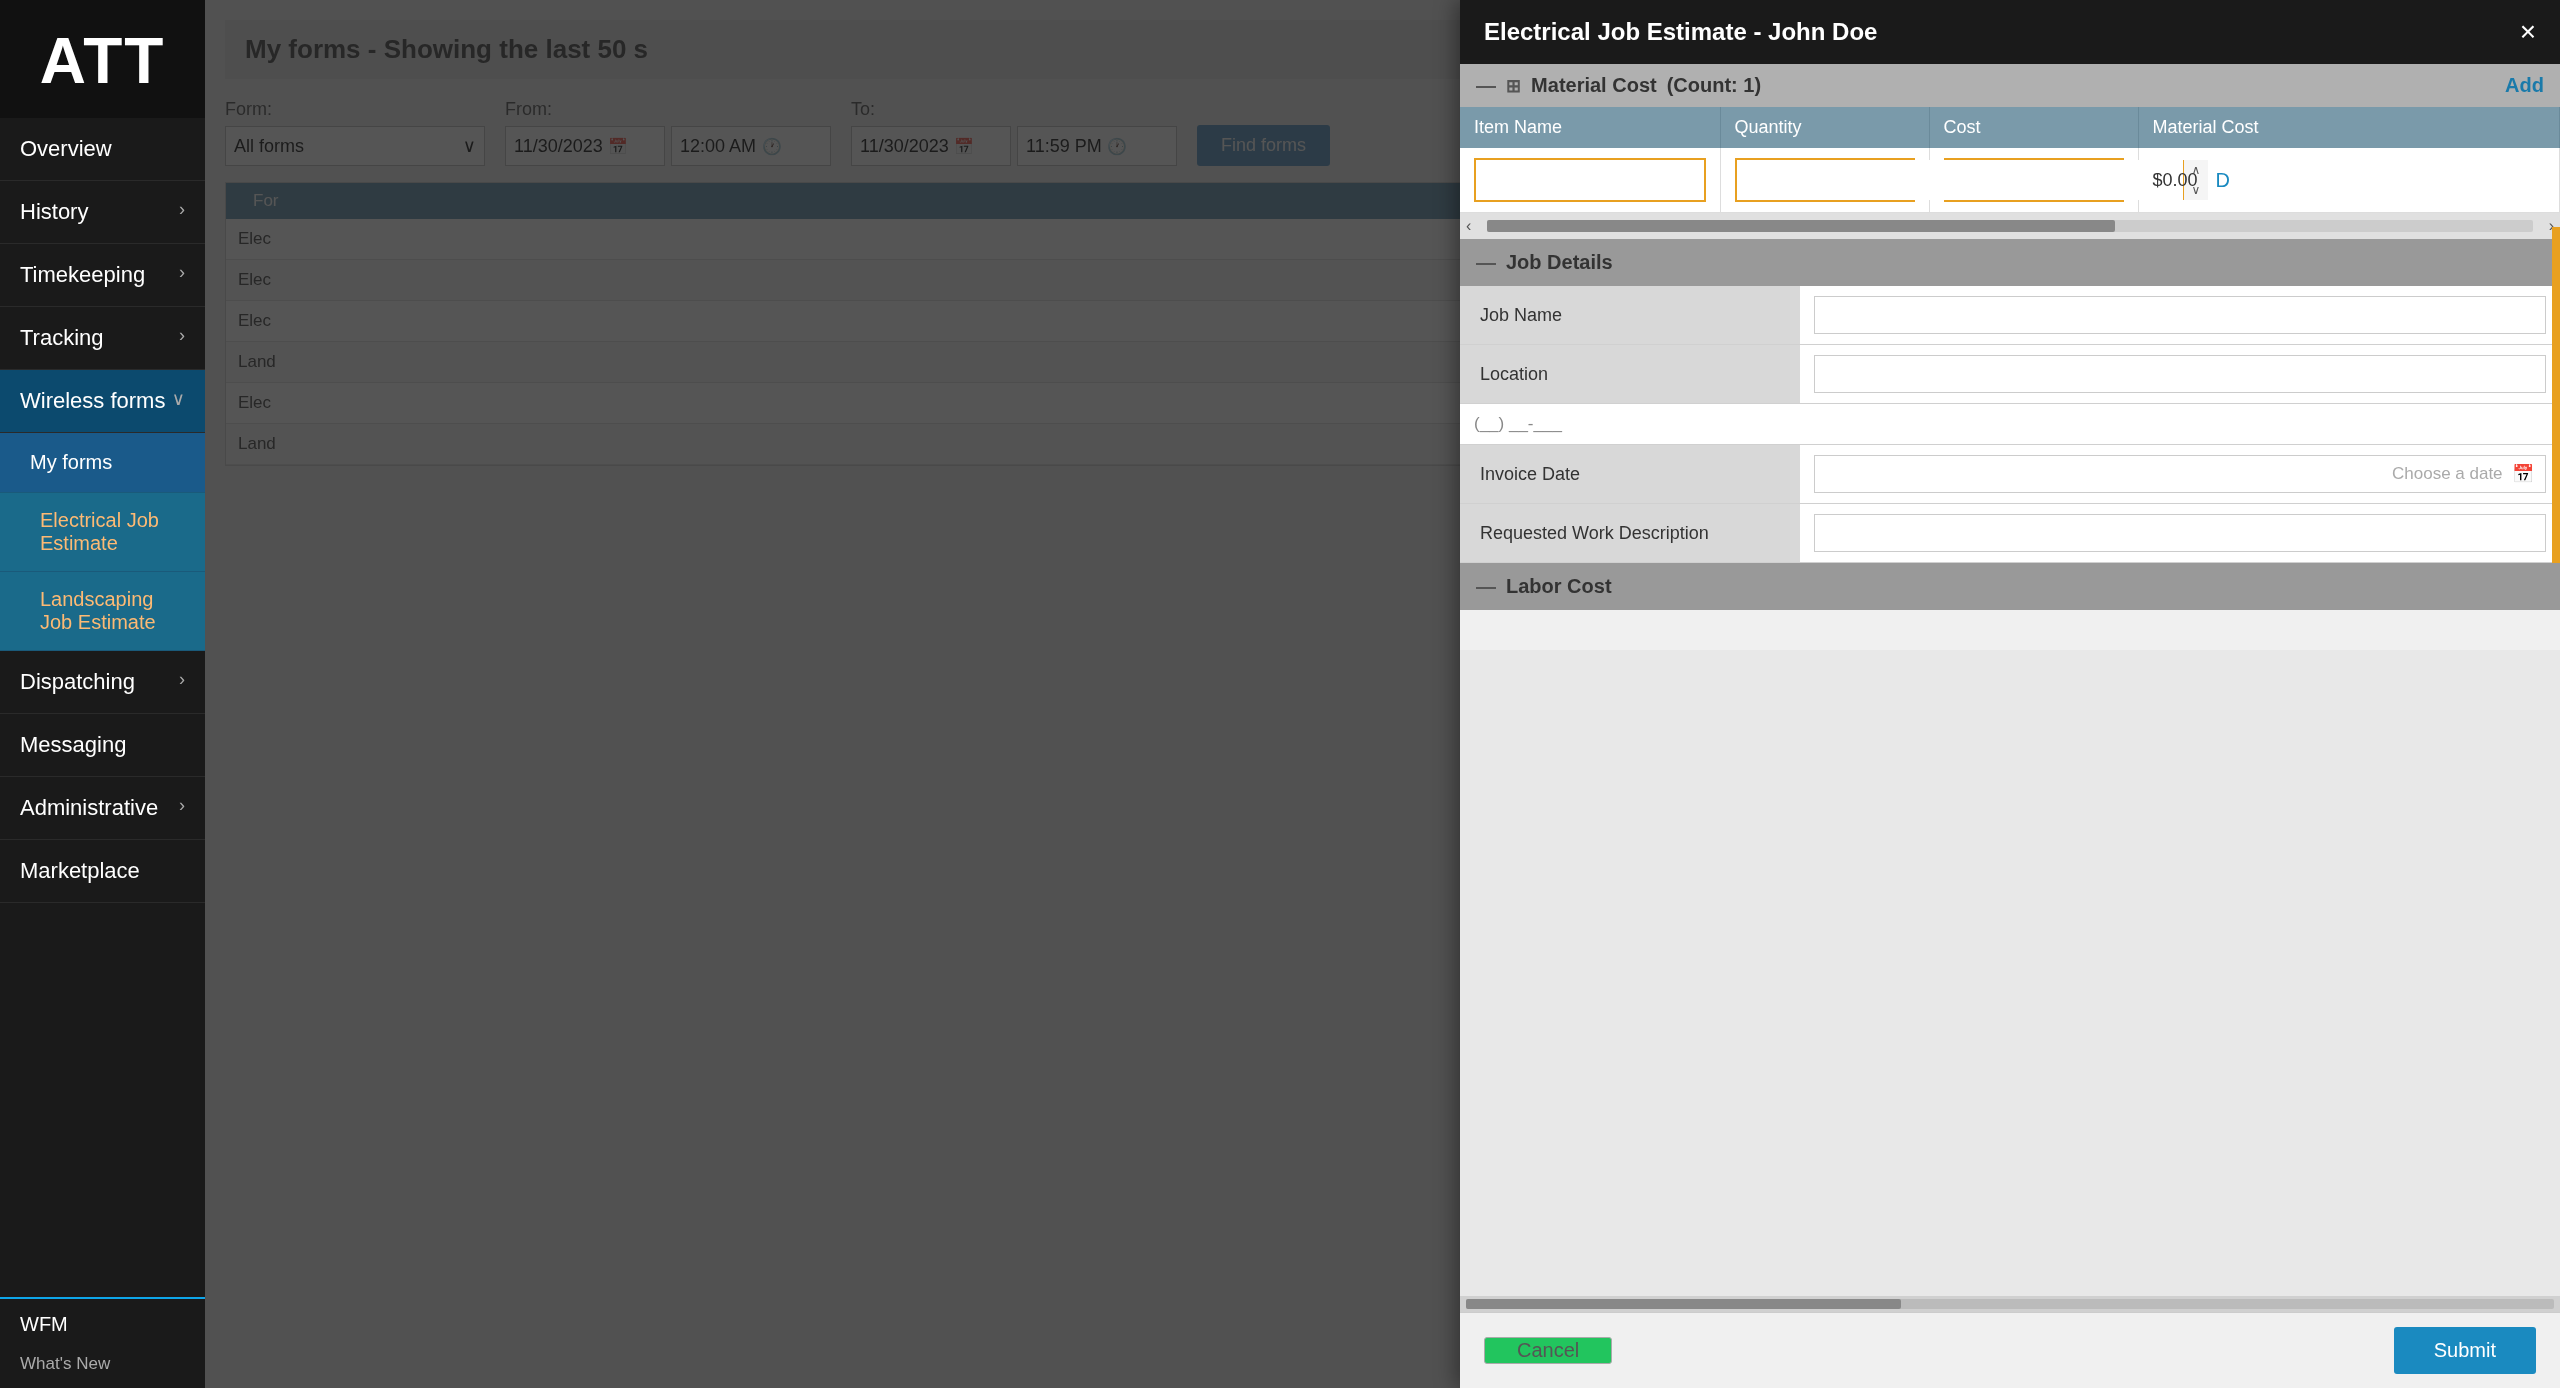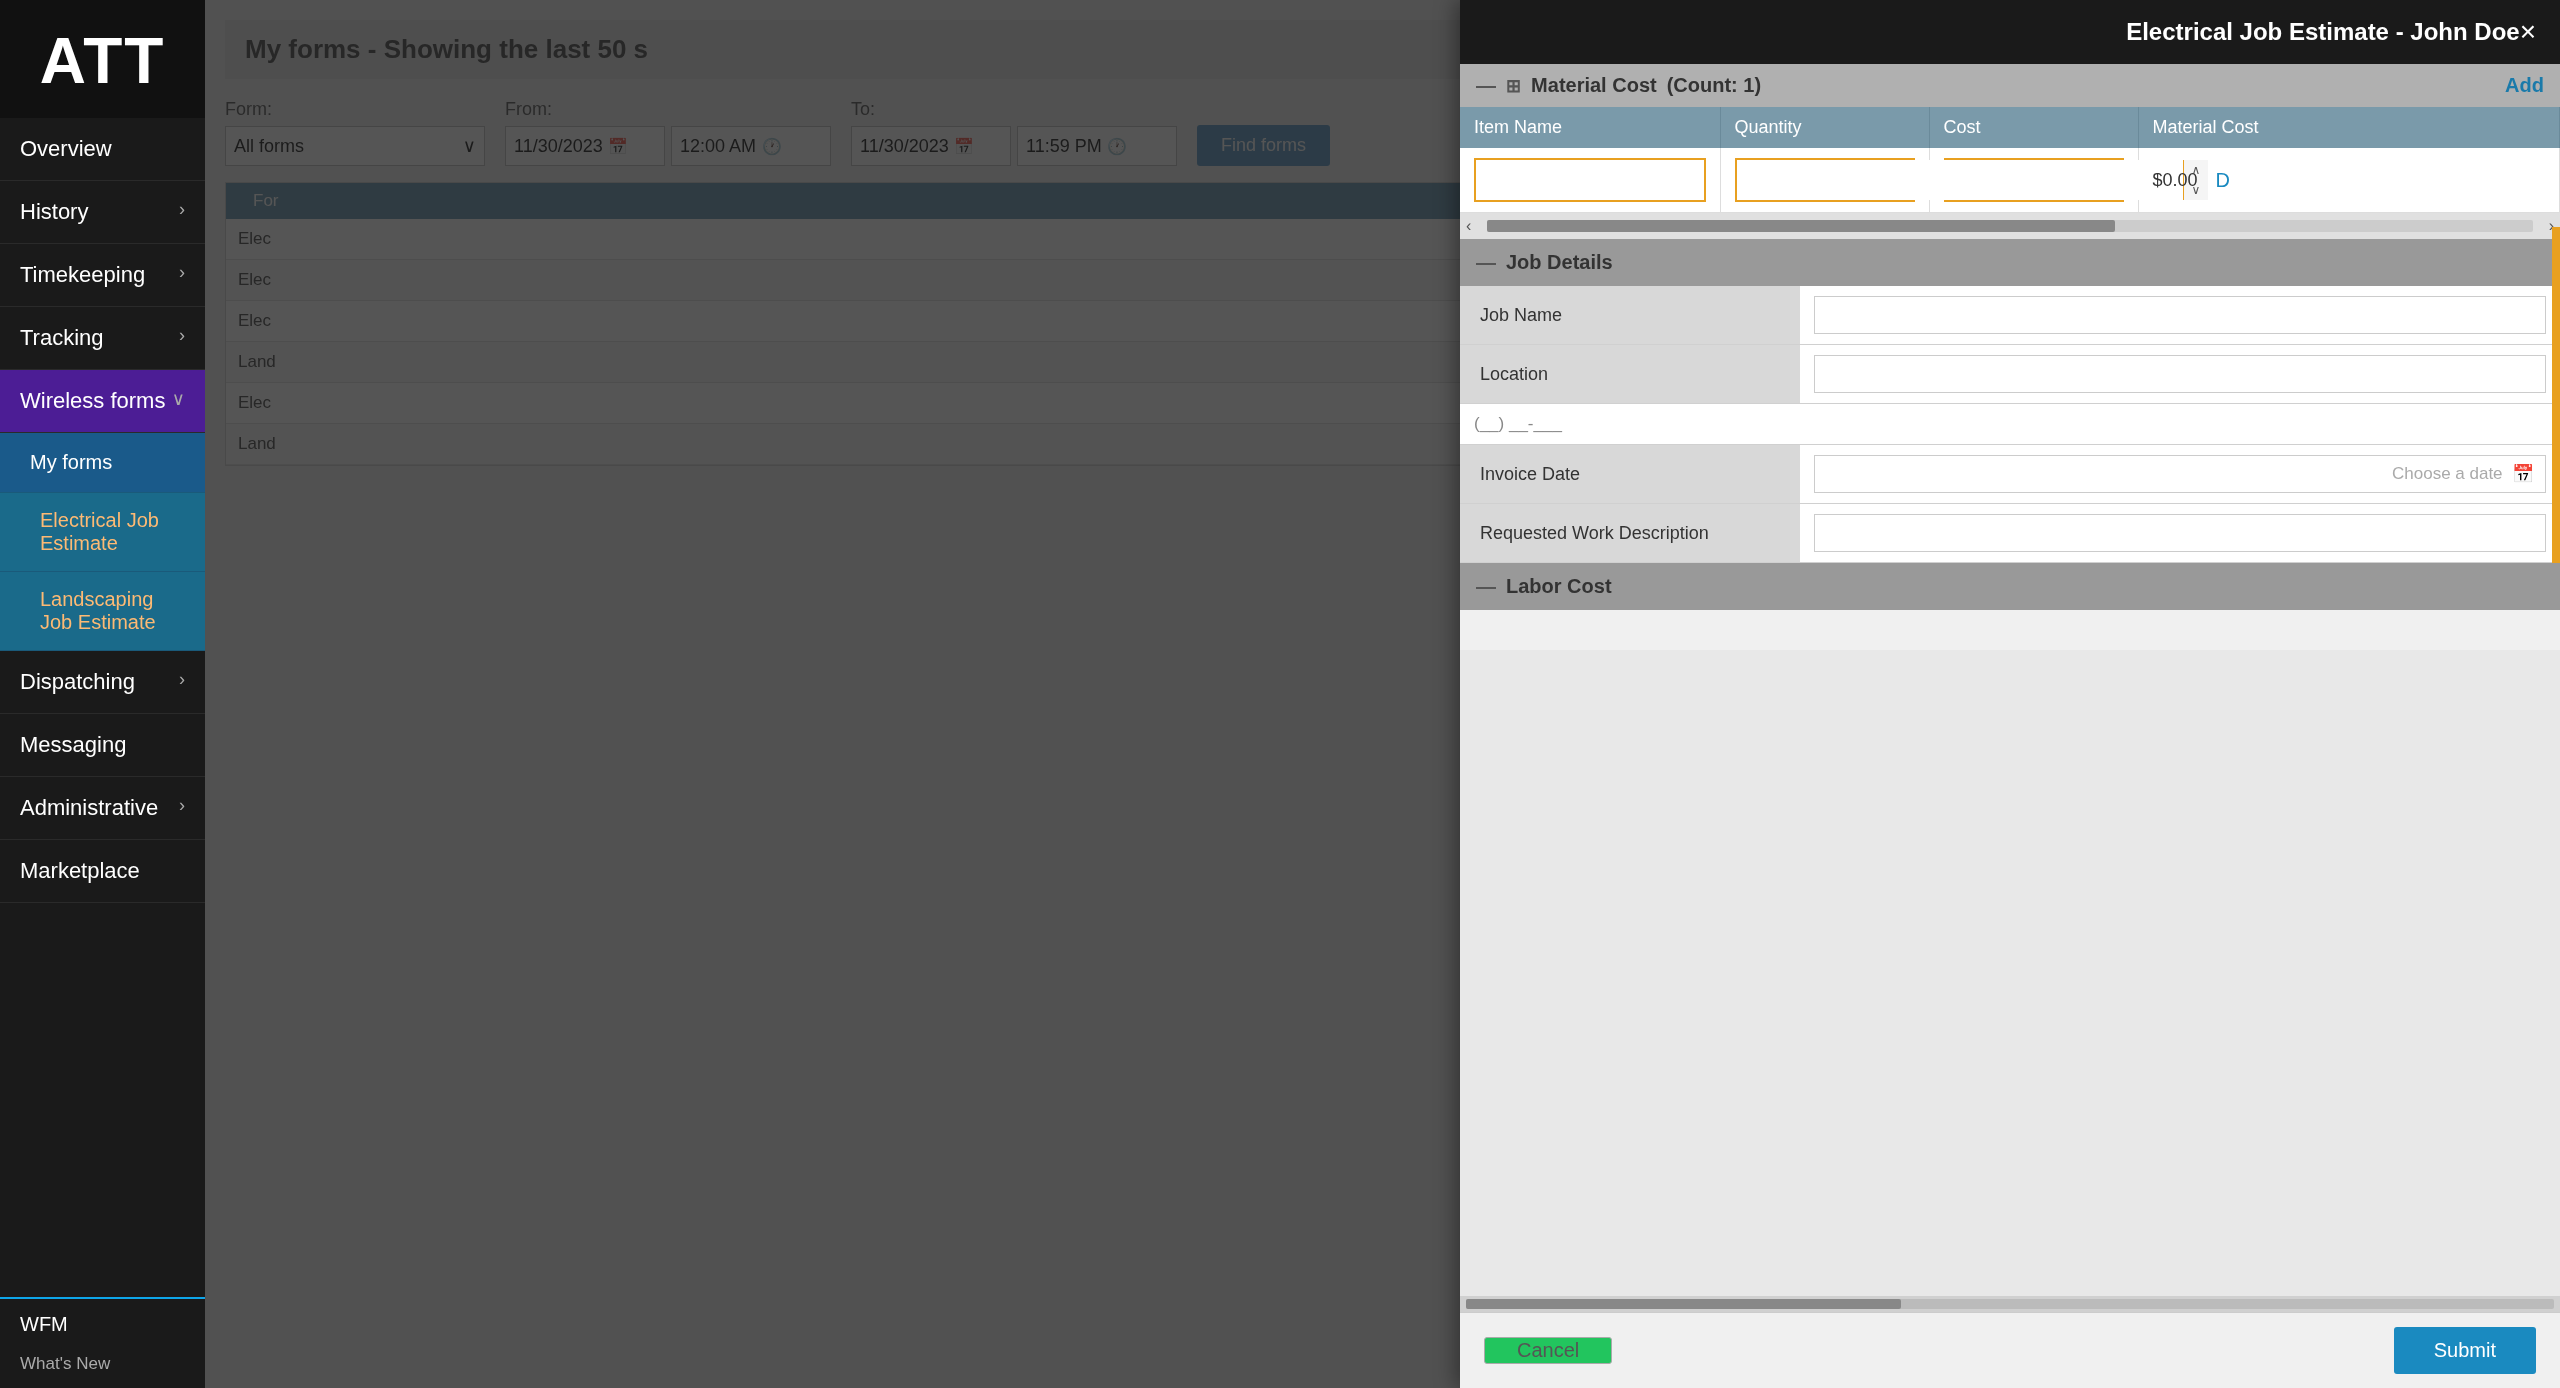--- a/index.html
+++ b/index.html
@@ -26,21 +26,21 @@
     .sidebar-item {
       display: flex;
       align-items: flex-start;
       justify-content: space-between;
       padding: 18px 20px;
       color: #fff;
       font-size: 22px;
       cursor: pointer;
       border-bottom: 1px solid #2a2a2a;
     }
-    .sidebar-item.active { background: #4c1d95; }
+    .sidebar-item.active { background: #0c4a6e; }
     .sidebar-item .chevron { font-size: 18px; color: #aaa; }
     .sidebar-submenu { background: #1e6a8a; }
     .sidebar-submenu .sidebar-item { padding-left: 30px; font-size: 20px; border-bottom: 1px solid #1a5a7a; }
     .sidebar-submenu .sidebar-item.sub-active { background: #1a5a8a; }
     .sidebar-subitem-child {
       padding: 16px 20px 16px 40px;
       color: #fdba74;
       font-size: 20px;
       cursor: pointer;
       border-bottom: 1px solid #1a5a7a;
@@ -162,21 +162,21 @@
       height: 100%;
       position: relative;
       box-shadow: -4px 0 20px rgba(0,0,0,0.4);
     }
     .modal-header {
       background: #1a1a1a;
       color: #fff;
       padding: 18px 24px;
       display: flex;
       align-items: center;
-      justify-content: flex-end;
+      justify-content: space-between;
       font-size: 24px;
       font-weight: bold;
       flex-shrink: 0;
     }
     .modal-close {
       font-size: 28px;
       cursor: pointer;
       color: #fff;
       background: none;
       border: none;

